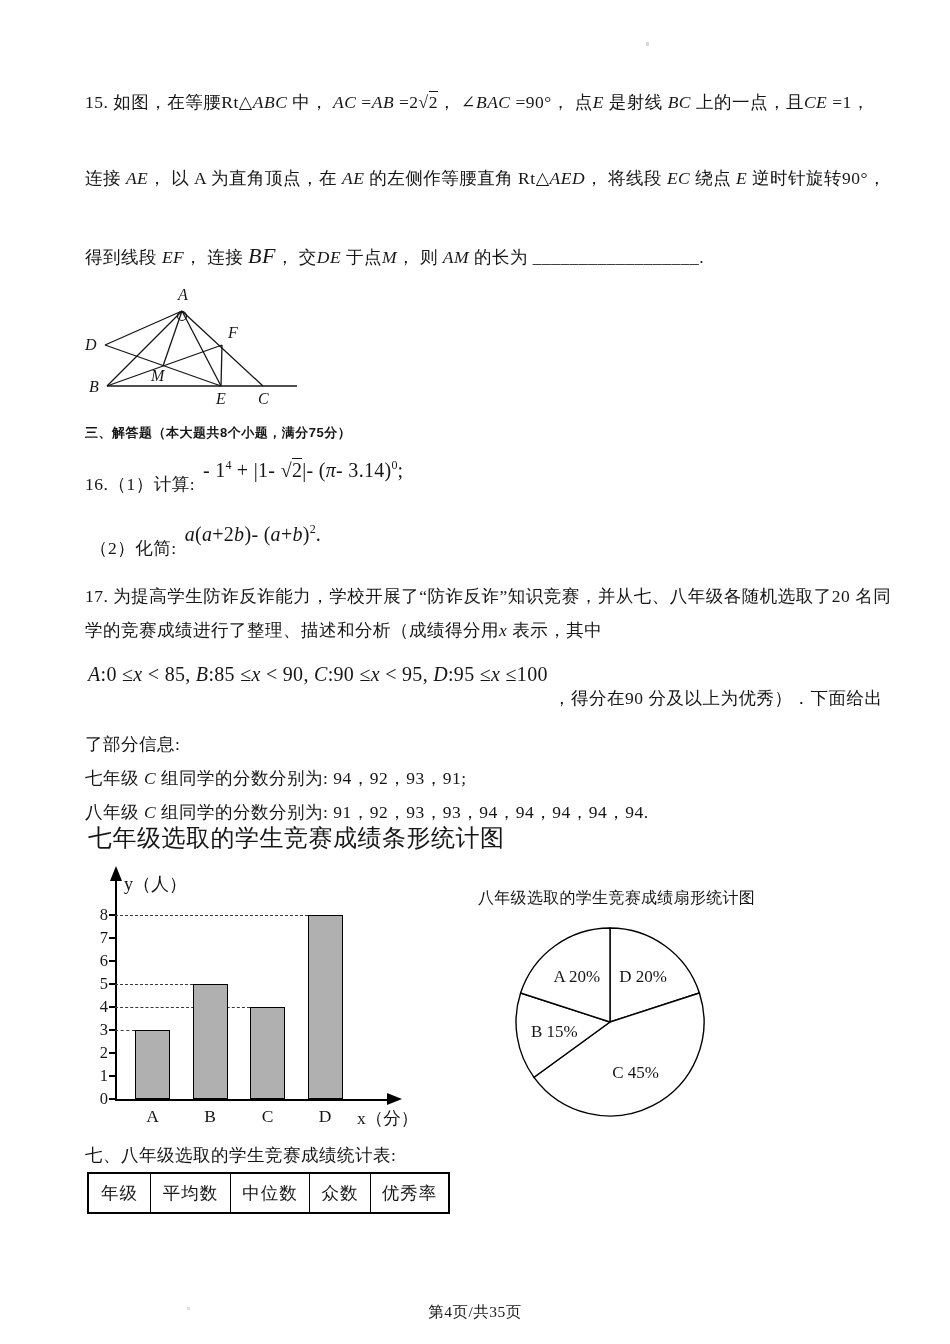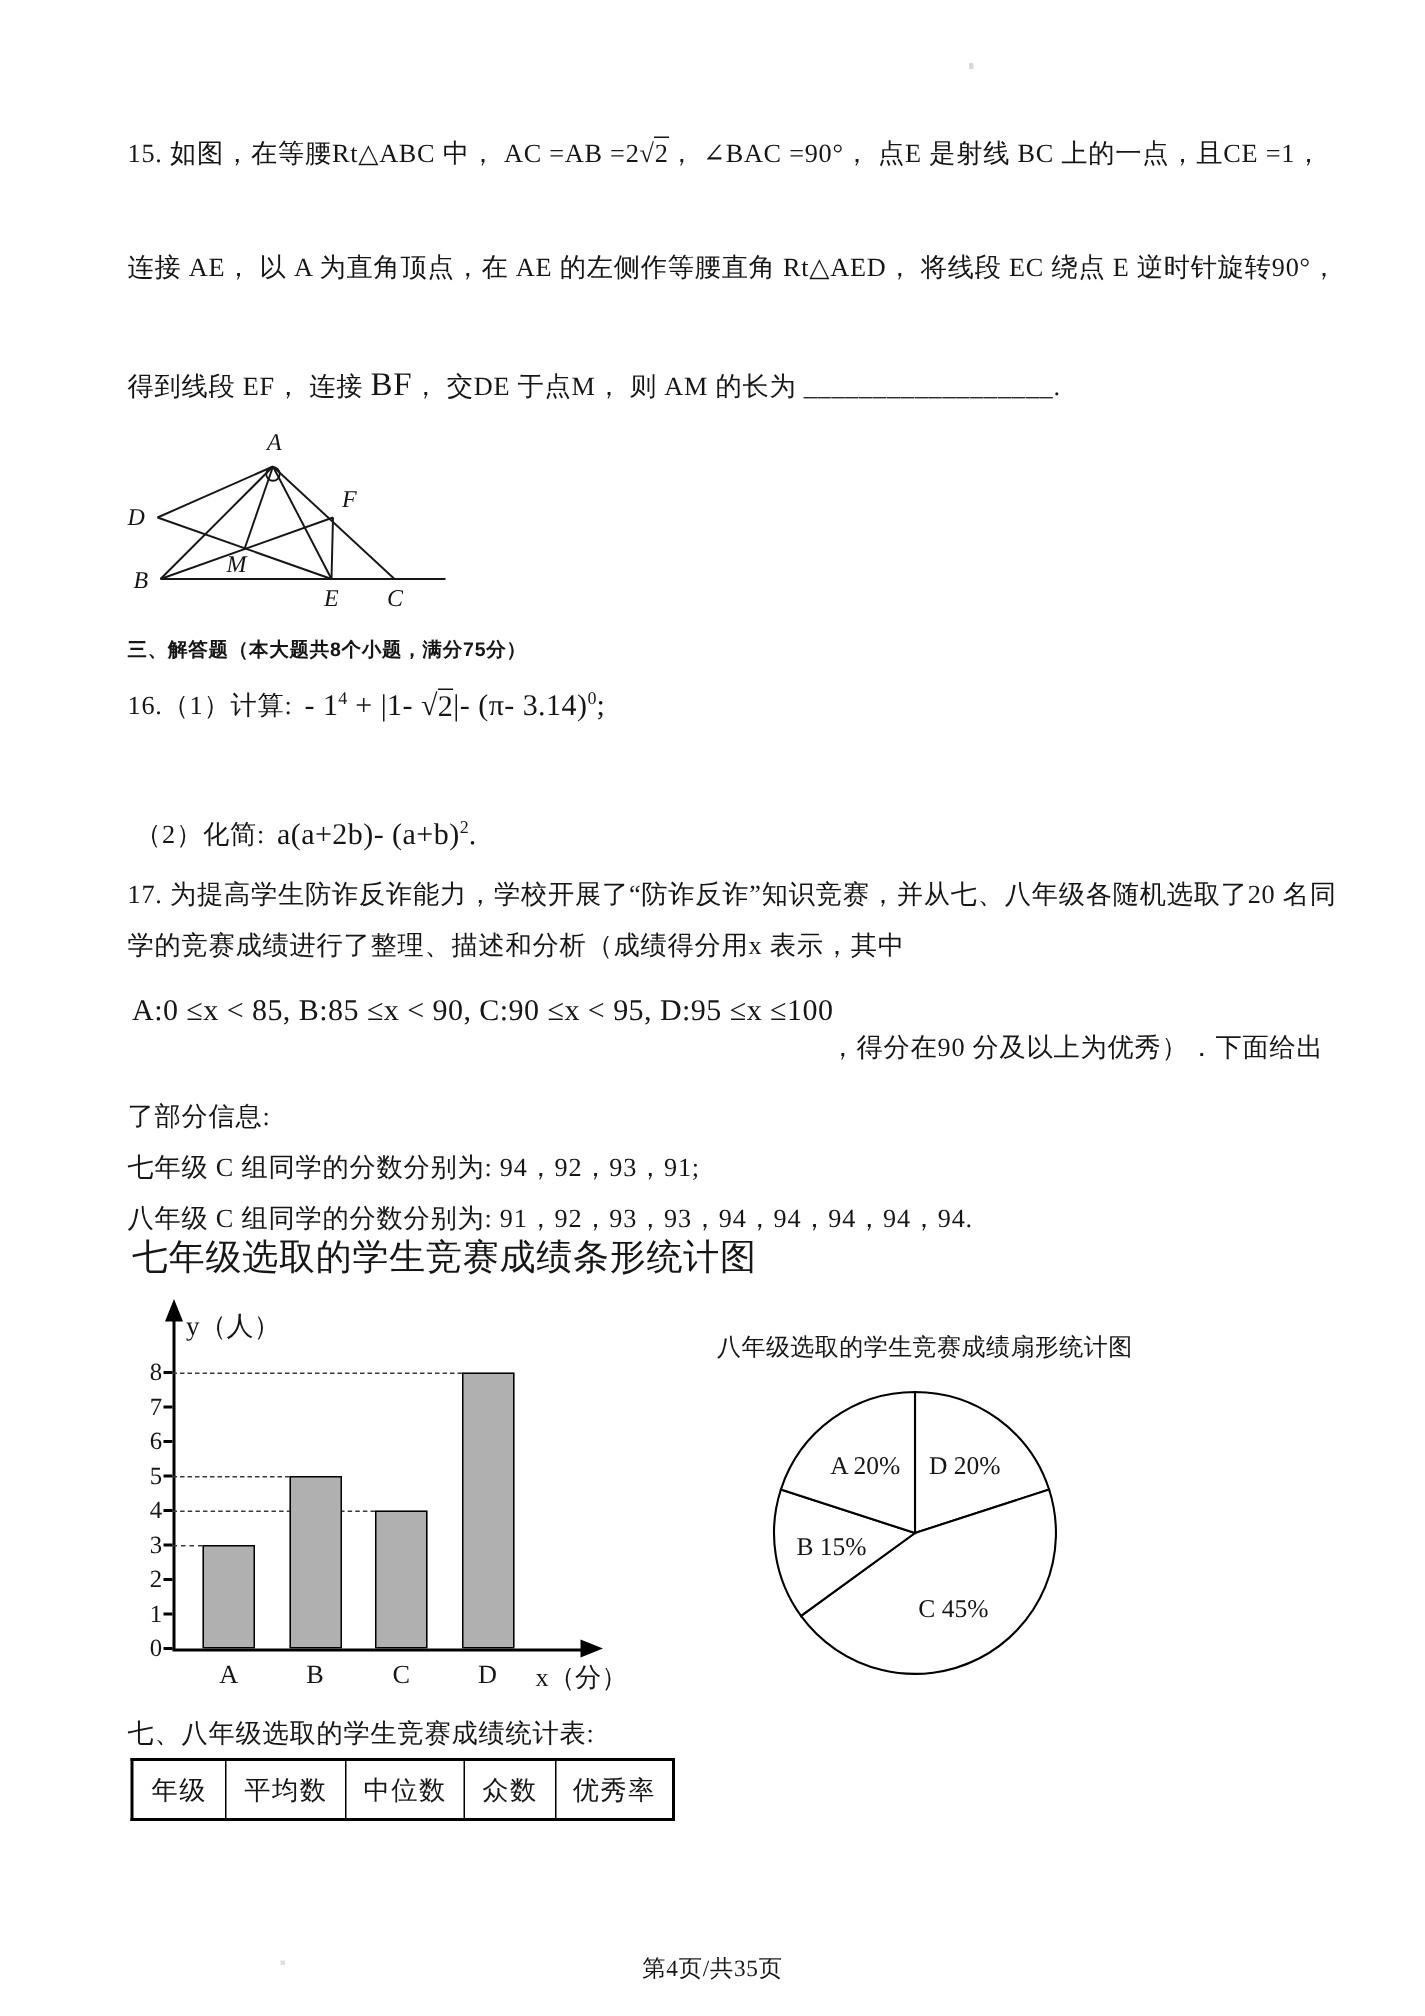--- a/index.html
+++ b/index.html
@@ -4,28 +4,28 @@
 <title>Math Exam Page</title>
 <style>
   html,body{margin:0;padding:0}
   body{
     width:950px;height:1344px;position:relative;background:#ffffff;
     font-family:"Liberation Serif","DejaVu Serif",serif;color:#161616;
     overflow:hidden;
   }
   .abs{position:absolute}
   .line{font-size:17.5px;letter-spacing:.5px;white-space:nowrap}
-  .it{}
+  .it{font-style:italic}
   .sup{vertical-align:super;font-size:60%;letter-spacing:0}
   .vinc{border-top:1.3px solid #161616}
   .lg{font-size:22px}
   .sec-header{font-family:"Liberation Sans","DejaVu Sans",sans-serif;font-weight:bold;font-size:13px;letter-spacing:.5px;white-space:nowrap}
   .fml{font-size:20px;letter-spacing:.3px;white-space:nowrap}
   .q16row{display:flex;align-items:flex-start}
-  .q16row .lbl{font-size:17.5px;letter-spacing:.5px;margin-top:0;white-space:nowrap}
+  .q16row .lbl{font-size:17.5px;letter-spacing:.5px;margin-top:14px;white-space:nowrap}
   .q16row .fml{margin-left:8px}
   
   #q15-figure line{stroke:#161616;stroke-width:1.3}
   #q15-figure circle{fill:none;stroke:#161616;stroke-width:1.2}
   #q15-figure text{font-size:16px;font-style:italic;fill:#161616}
   
   #bar-chart{width:350px;height:272px}
   #bar-chart .axis-y{position:absolute;left:30px;top:12px;width:1.6px;height:222px;background:#000}
   #bar-chart .axis-x{position:absolute;left:30px;top:233px;width:274px;height:1.6px;background:#000}
   #bar-chart .arr-up{position:absolute;left:24.5px;top:0;width:0;height:0;border-left:6.5px solid transparent;border-right:6.5px solid transparent;border-bottom:15px solid #000}
@@ -74,21 +74,21 @@
   <text x="141" y="118">E</text>
   <text x="183" y="118">C</text>
 </svg>
 
 <div class="abs sec-header" style="left:85px;top:424px">三、解答题（本大题共8个小题，满分75分）</div>
 
 <div class="abs q16row" style="left:85px;top:458px">
   <span class="lbl">16.（1）计算: </span>
   <span class="fml"><span>- 1</span><span class="sup">4</span><span> + </span><span>|</span><span>1- </span><span>√</span><span class="vinc">2</span><span>|</span><span>- (</span><span class="it">π</span><span>- 3.14)</span><span class="sup">0</span><span>;</span></span>
 </div>
-<div class="abs q16row" style="left:90px;top:544px">
+<div class="abs q16row" style="left:90px;top:522px">
   <span class="lbl">（2）化简: </span>
   <span class="fml"><span class="it">a</span><span>(</span><span class="it">a</span><span>+2</span><span class="it">b</span><span>)- (</span><span class="it">a</span><span>+</span><span class="it">b</span><span>)</span><span class="sup">2</span><span>.</span></span>
 </div>
 
 <div class="abs line" style="left:85px;top:584px">17. 为提高学生防诈反诈能力，学校开展了“防诈反诈”知识竞赛，并从七、八年级各随机选取了20 名同</div>
 <div class="abs line" style="left:85px;top:618px"><span>学的竞赛成绩进行了整理、描述和分析（成绩得分用</span><span class="it">x</span><span> 表示，其中</span></div>
 <div class="abs fml" style="left:88px;top:663px"><span class="it">A</span><span>:0 ≤</span><span class="it">x</span><span> &lt; 85, </span><span class="it">B</span><span>:85 ≤</span><span class="it">x</span><span> &lt; 90, </span><span class="it">C</span><span>:90 ≤</span><span class="it">x</span><span> &lt; 95, </span><span class="it">D</span><span>:95 ≤</span><span class="it">x</span><span> ≤100</span></div>
 <div class="abs line" style="left:553px;top:686px">，得分在90 分及以上为优秀）．下面给出</div>
 <div class="abs line" style="left:85px;top:732px">了部分信息:</div>
 <div class="abs line" style="left:85px;top:766px"><span>七年级 </span><span class="it">C</span><span> 组同学的分数分别为: 94，92，93，91;</span></div>

